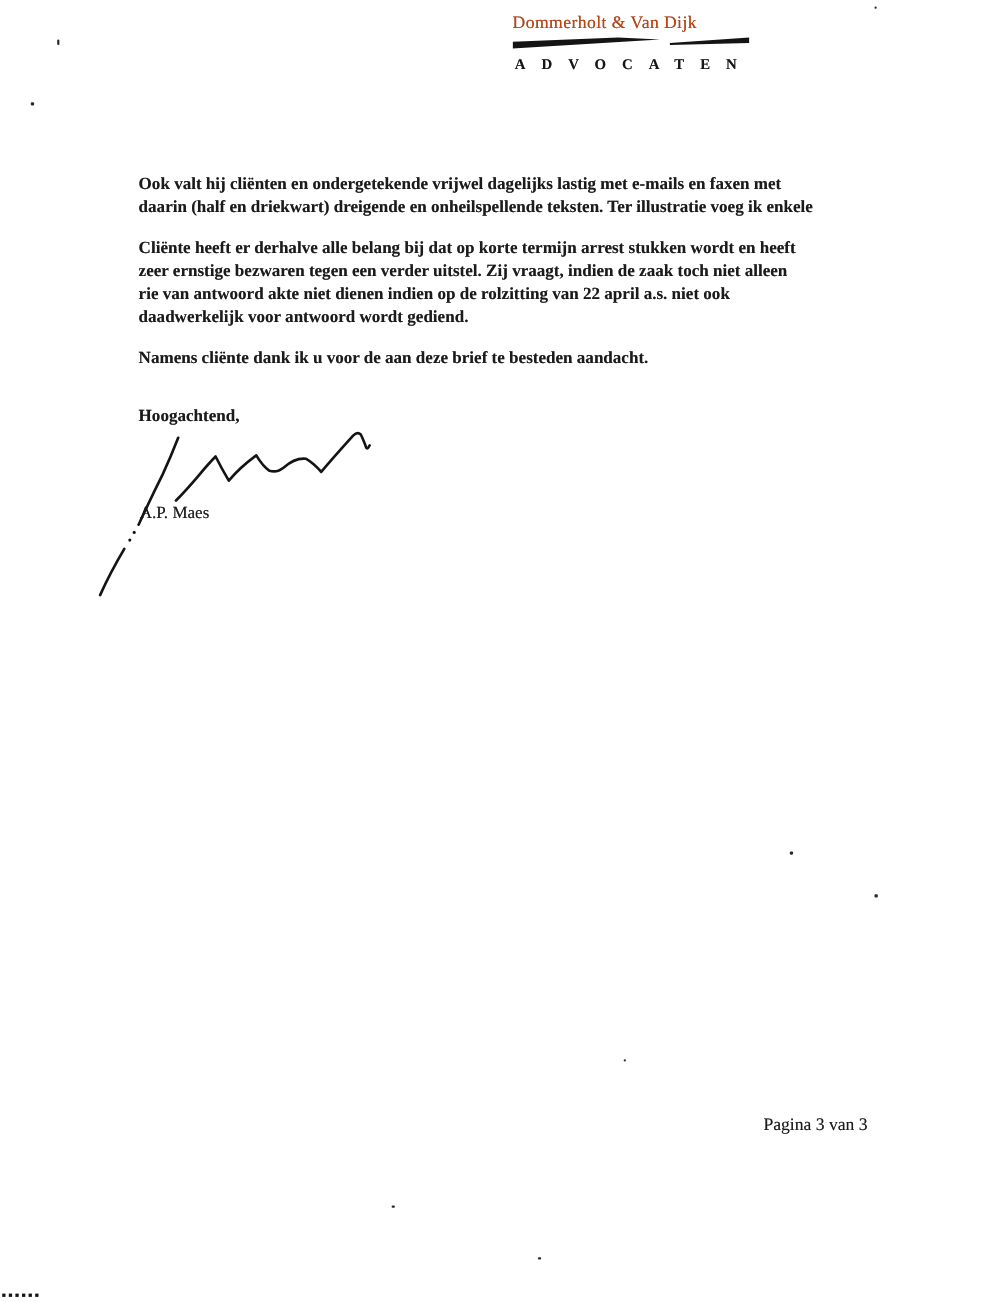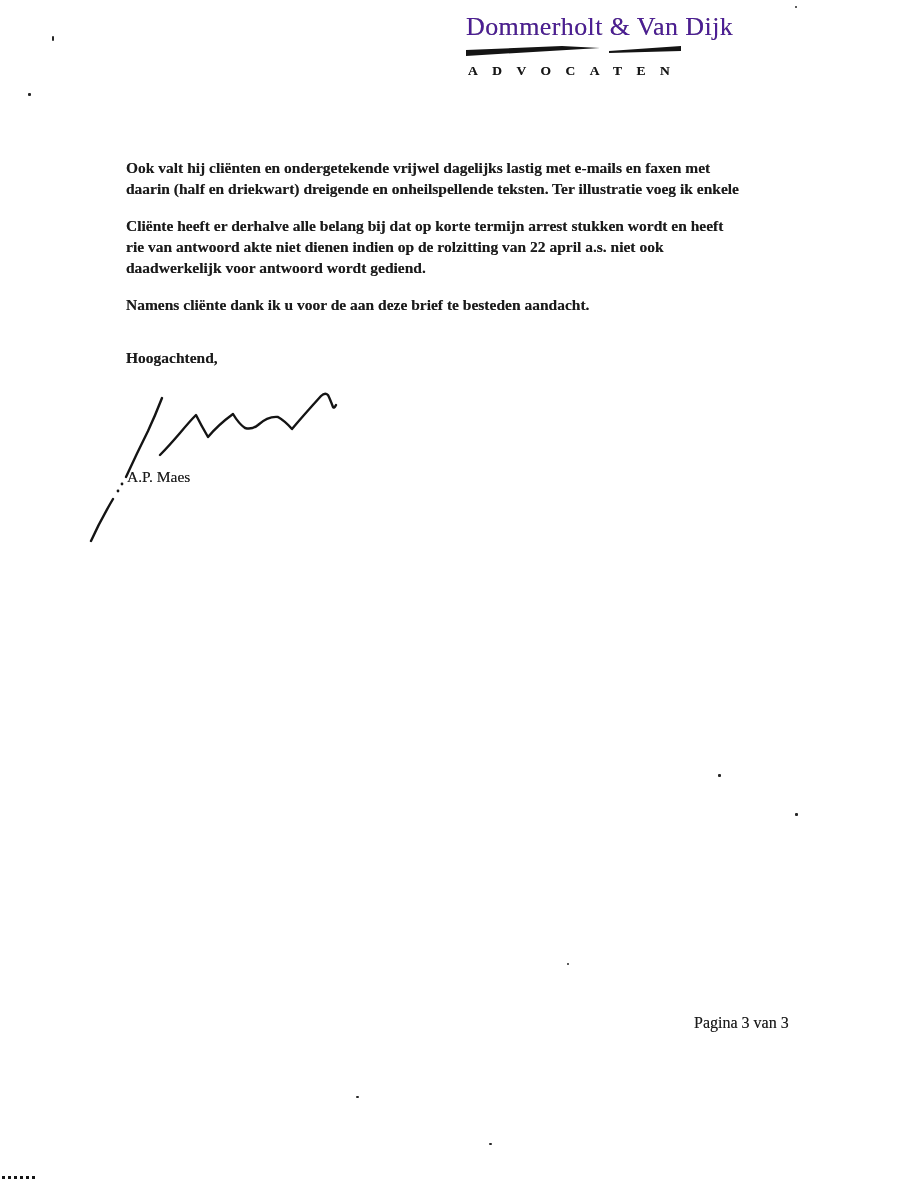--- a/index.html
+++ b/index.html
@@ -22,24 +22,24 @@
   }
 
   
   .letterhead {
     position: absolute;
     left: 466px;
     top: 12px;
     width: 222px;
   }
   .firm-name {
-    font-size: 26px;
+    font-size: 16px;
     letter-spacing: 0.4px;
     white-space: nowrap;
-    color: #4c1d95;
+    color: #c2410c;
   }
   .header-rule {
     display: block;
     margin-top: 3px;
   }
   .firm-subtitle {
     margin-top: 6px;
     margin-left: 2px;
     font-size: 13.5px;
     letter-spacing: 14.5px;
@@ -58,21 +58,21 @@
     line-height: 21px;
     font-weight: bold;
   }
   .para { margin: 0 0 16px 0; }
   .line { white-space: nowrap; }
   .closing { margin-top: 32px; }
 
   .signatory {
     position: absolute;
     left: 127px;
-    top: 468px;
+    top: 458px;
     font-size: 15.5px;
     white-space: nowrap;
   }
 
   
   .signature {
     position: absolute;
     left: 80px;
     top: 385px;
     z-index: 3;
@@ -128,20 +128,21 @@
     <div class="firm-subtitle scan-text">ADVOCATEN</div>
   </div>
 
   <div class="letter-body scan-text">
     <div class="para">
       <div class="line">Ook valt hij cliënten en ondergetekende vrijwel dagelijks lastig met e-mails en faxen met</div>
       <div class="line">daarin (half en driekwart) dreigende en onheilspellende teksten. Ter illustratie voeg ik enkele</div>
     </div>
     <div class="para">
       <div class="line">Cliënte heeft er derhalve alle belang bij dat op korte termijn arrest stukken wordt en heeft</div>
+      <div class="line">zeer ernstige bezwaren tegen een verder uitstel. Zij vraagt, indien de zaak toch niet alleen</div>
       <div class="line">rie van antwoord akte niet dienen indien op de rolzitting van 22 april a.s. niet ook</div>
       <div class="line">daadwerkelijk voor antwoord wordt gediend.</div>
     </div>
     <div class="para">
       <div class="line">Namens cliënte dank ik u voor de aan deze brief te besteden aandacht.</div>
     </div>
     <div class="line closing">Hoogachtend,</div>
   </div>
 
   <svg class="signature" width="265" height="165" viewBox="0 0 265 165" aria-hidden="true">

